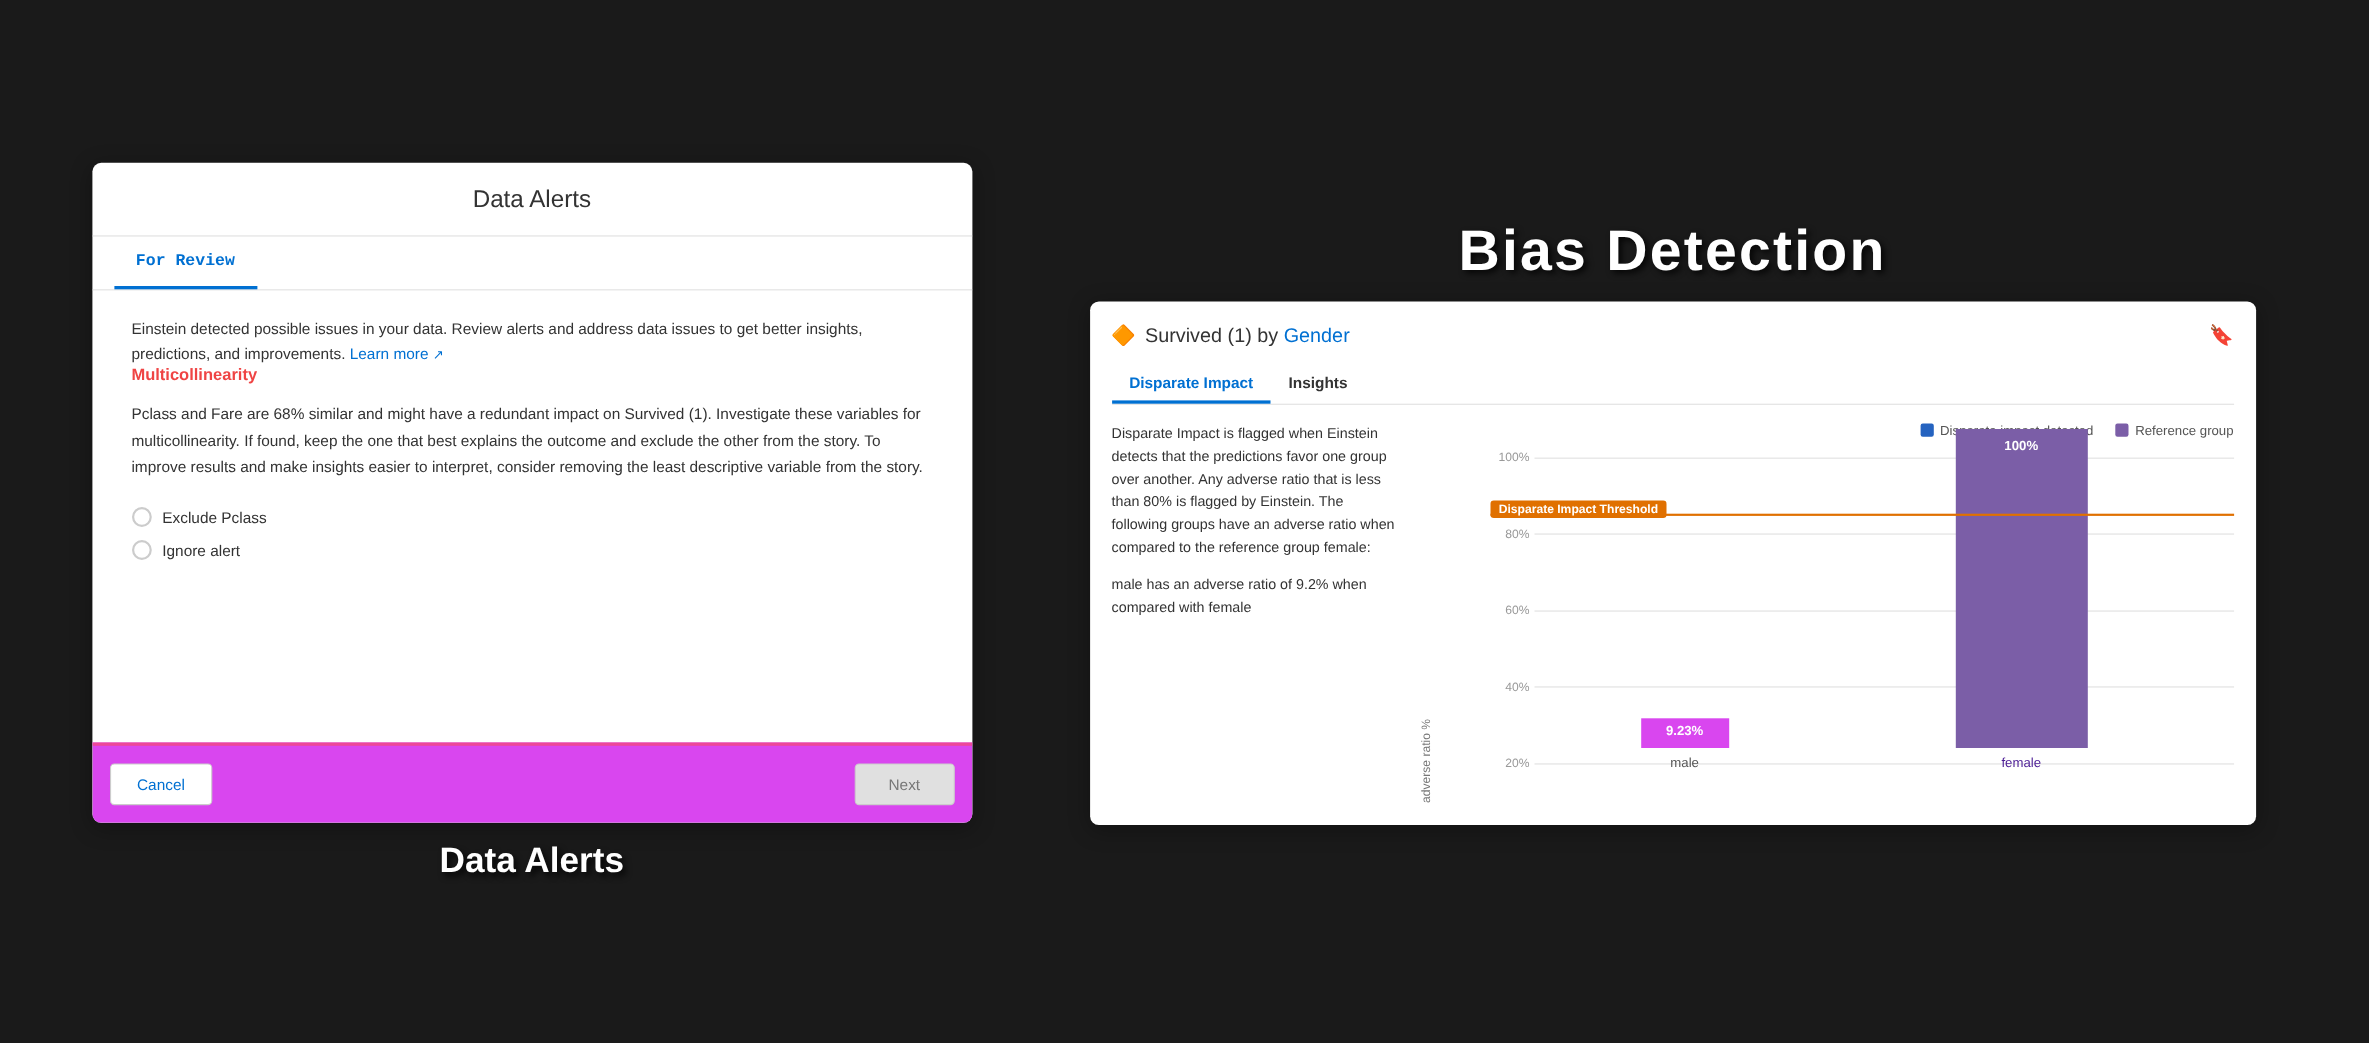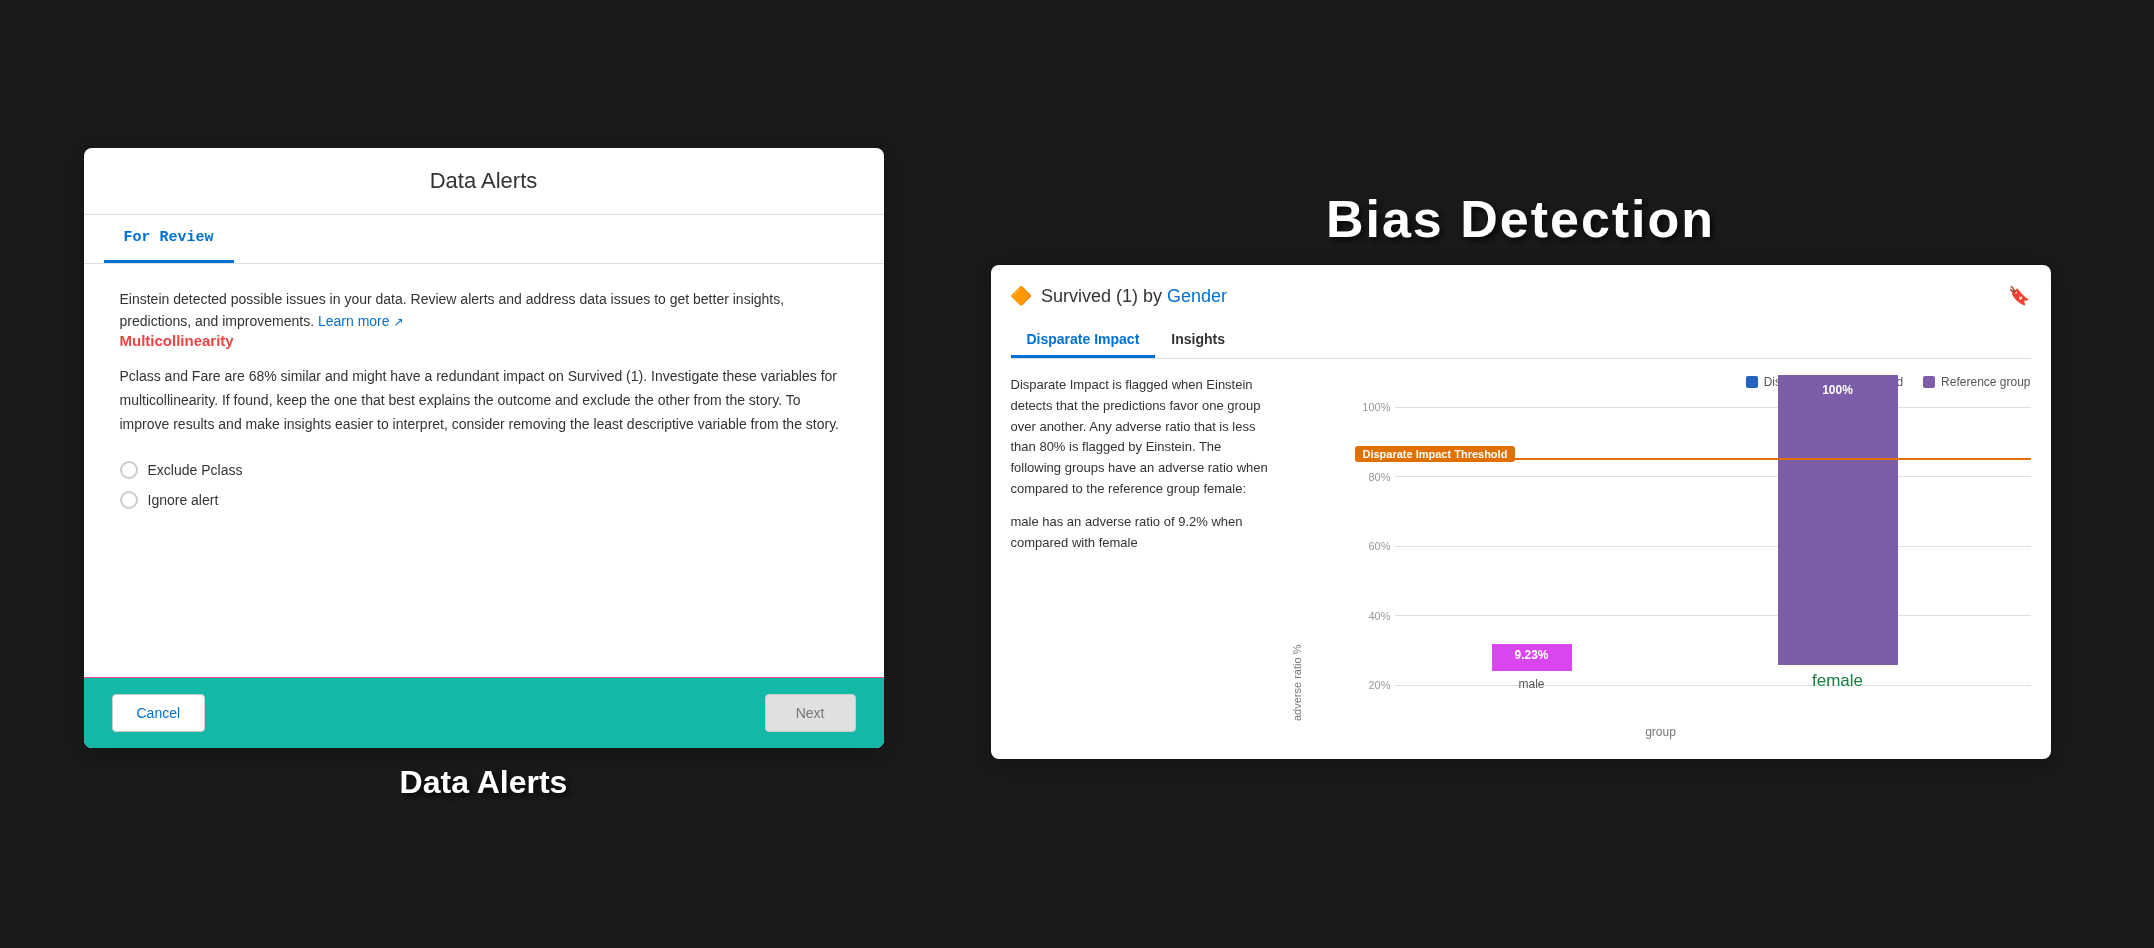--- a/index.html
+++ b/index.html
@@ -108,26 +108,26 @@
     .radio-circle {
       width: 18px;
       height: 18px;
       border-radius: 50%;
       border: 2px solid #ccc;
       background: #fff;
       flex-shrink: 0;
     }
 
     .panel-footer {
-      padding: 16px 28px;
-      background: #14b8a6;
+      padding: 16px 16px;
+      background: #d946ef;
       display: flex;
       justify-content: space-between;
       align-items: center;
-      border-top: 1px solid #ec4899;
+      border-top: 3px solid #ec4899;
     }
 
     .btn-cancel {
       padding: 10px 24px;
       border: 1px solid #ccc;
       background: #fff;
       border-radius: 4px;
       font-size: 14px;
       color: #0070d2;
       cursor: pointer;
@@ -419,23 +419,22 @@
                 <div style="position:relative;width:80px;height:calc(290px * 0.0923);background:#d946ef;display:flex;align-items:center;justify-content:center;">
                   <span style="font-size:12px;font-weight:600;color:#fff;position:absolute;top:4px;">9.23%</span>
                 </div>
                 <span style="font-size:12px;color:#555;">male</span>
               </div>
 
               <div style="display:flex;flex-direction:column;align-items:center;gap:6px;">
                 <div style="position:relative;width:120px;height:calc(290px * 1.0);background:#7b5ea7;display:flex;align-items:flex-start;justify-content:center;">
                   <span style="font-size:12px;font-weight:600;color:#fff;position:absolute;top:8px;">100%</span>
                 </div>
-                <span style="font-size:17px;color:#15803d;">female</span>
+                <span style="font-size:12px;color:#4c1d95;">female</span>
               </div>
             </div>
           </div>
         </div>
 
-        <div style="text-align:center;font-size:12px;color:#777;margin-top:4px;">group</div>
       </div>
     </div>
   </div>
 </div>
 
 </body></html>

